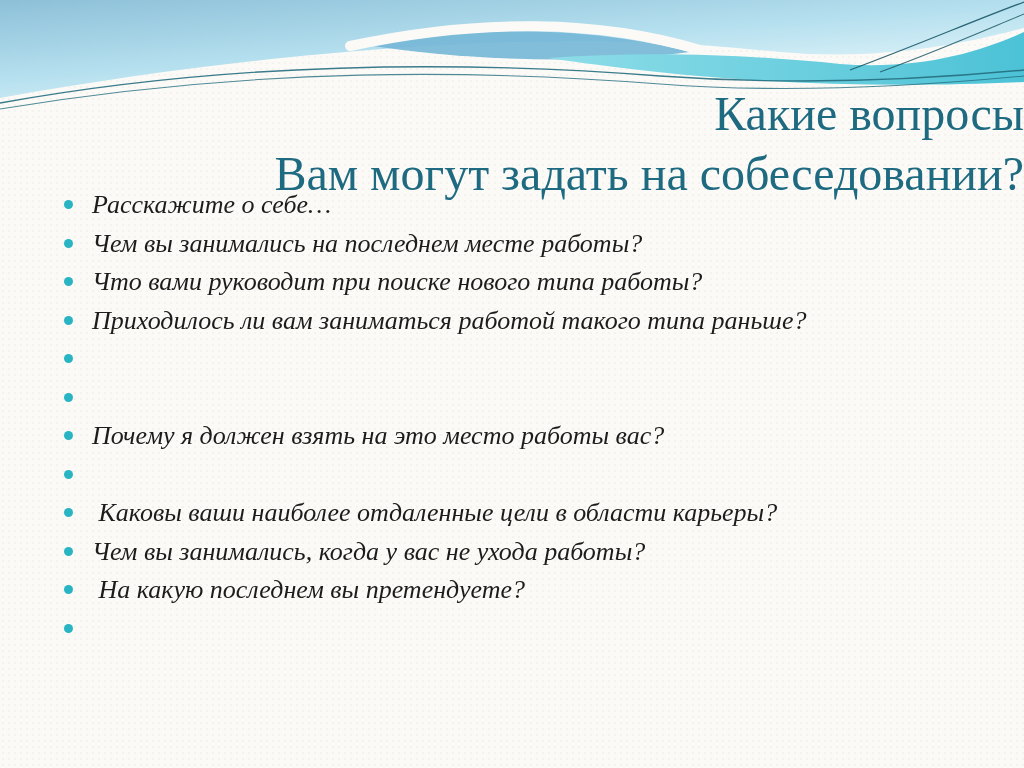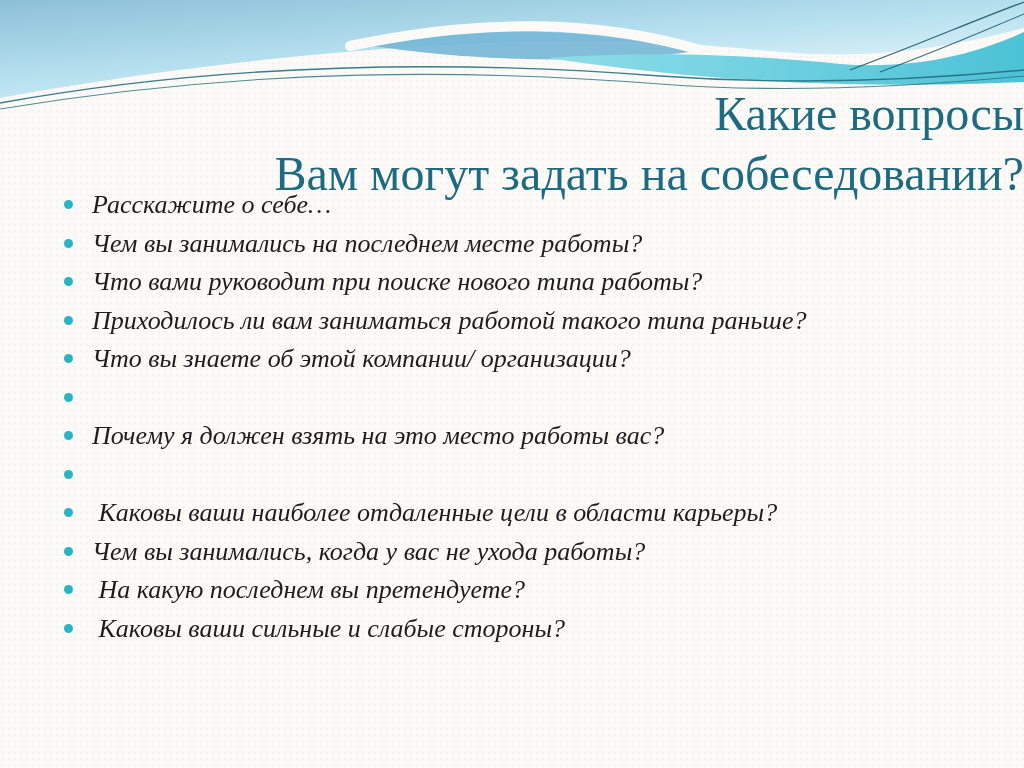--- a/index.html
+++ b/index.html
@@ -86,23 +86,23 @@
   <h1 class="title">
     <span class="t-line">Какие вопросы</span>
     <span class="t-line">Вам могут задать на собеседовании?</span>
   </h1>
 
   <ul class="questions">
       <li><span class="dot"></span><span class="q-text">Расскажите о себе…</span></li>
       <li><span class="dot"></span><span class="q-text">Чем вы занимались на последнем месте работы?</span></li>
       <li><span class="dot"></span><span class="q-text">Что вами руководит при поиске нового типа работы?</span></li>
       <li><span class="dot"></span><span class="q-text">Приходилось ли вам заниматься работой такого типа раньше?</span></li>
-      <li><span class="dot"></span><span class="q-text">Что вы знаете об этой компании/ организации?</span></li>
+      <li><span class="dot"></span></li>
       <li><span class="dot"></span></li>
       <li><span class="dot"></span><span class="q-text">Почему я должен взять на это место работы вас?</span></li>
       <li><span class="dot"></span></li>
       <li><span class="dot"></span><span class="q-text"> Каковы ваши наиболее отдаленные цели в области карьеры?</span></li>
       <li><span class="dot"></span><span class="q-text">Чем вы занимались, когда у вас не ухода работы?</span></li>
       <li><span class="dot"></span><span class="q-text"> На какую последнем вы претендуете?</span></li>
-      <li><span class="dot"></span><span class="q-text"> Каковы ваши сильные и слабые стороны?</span></li>
+      <li><span class="dot"></span></li>
     </ul>
 
 </div>
 
 </body></html>

